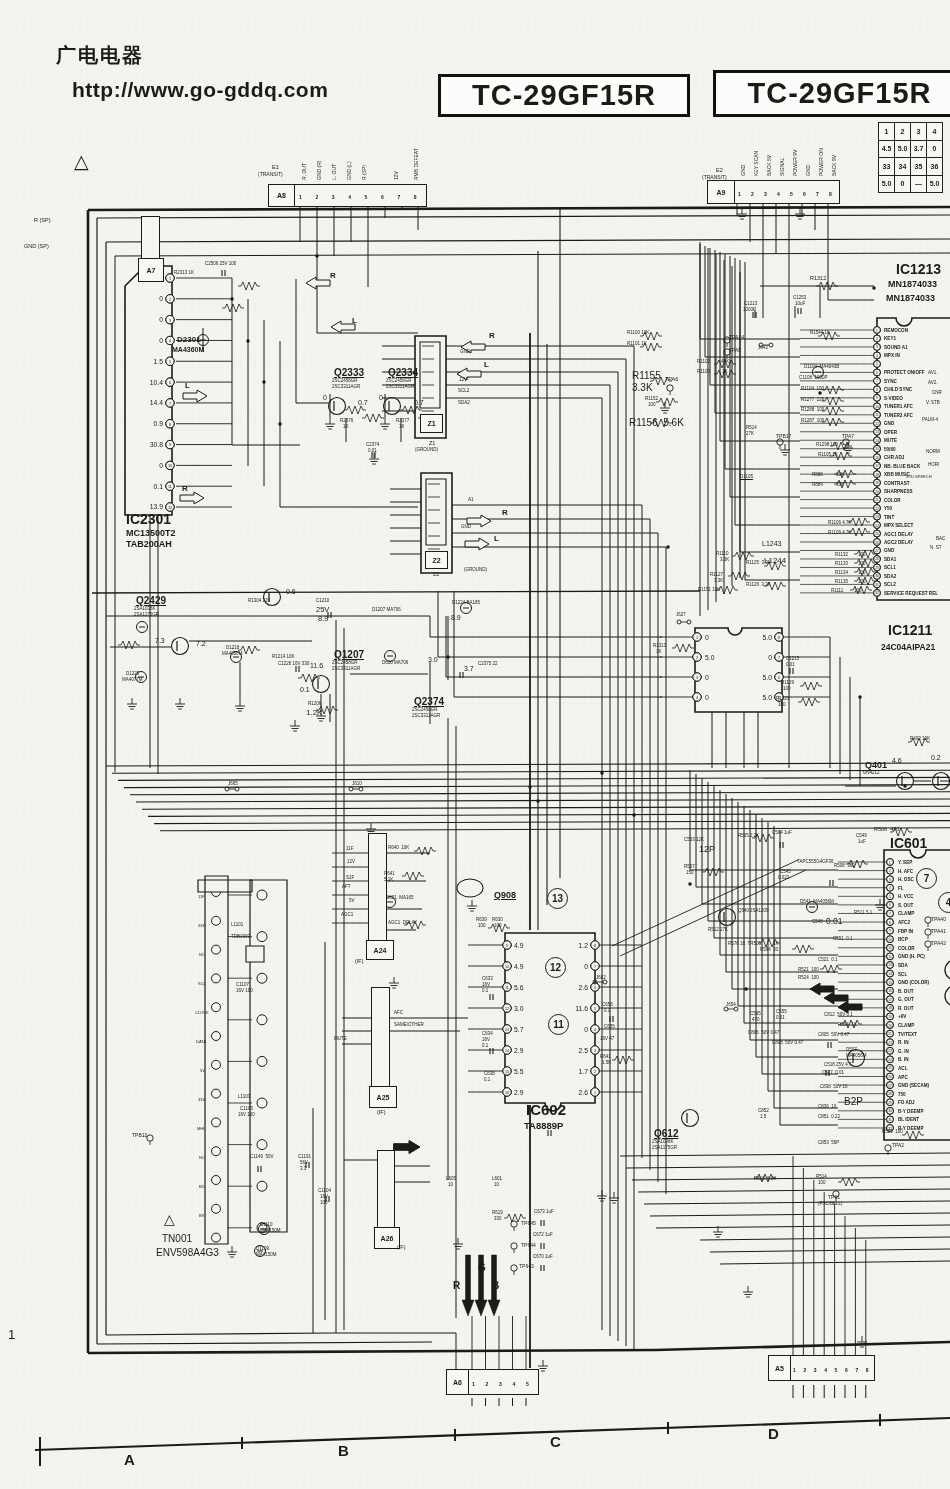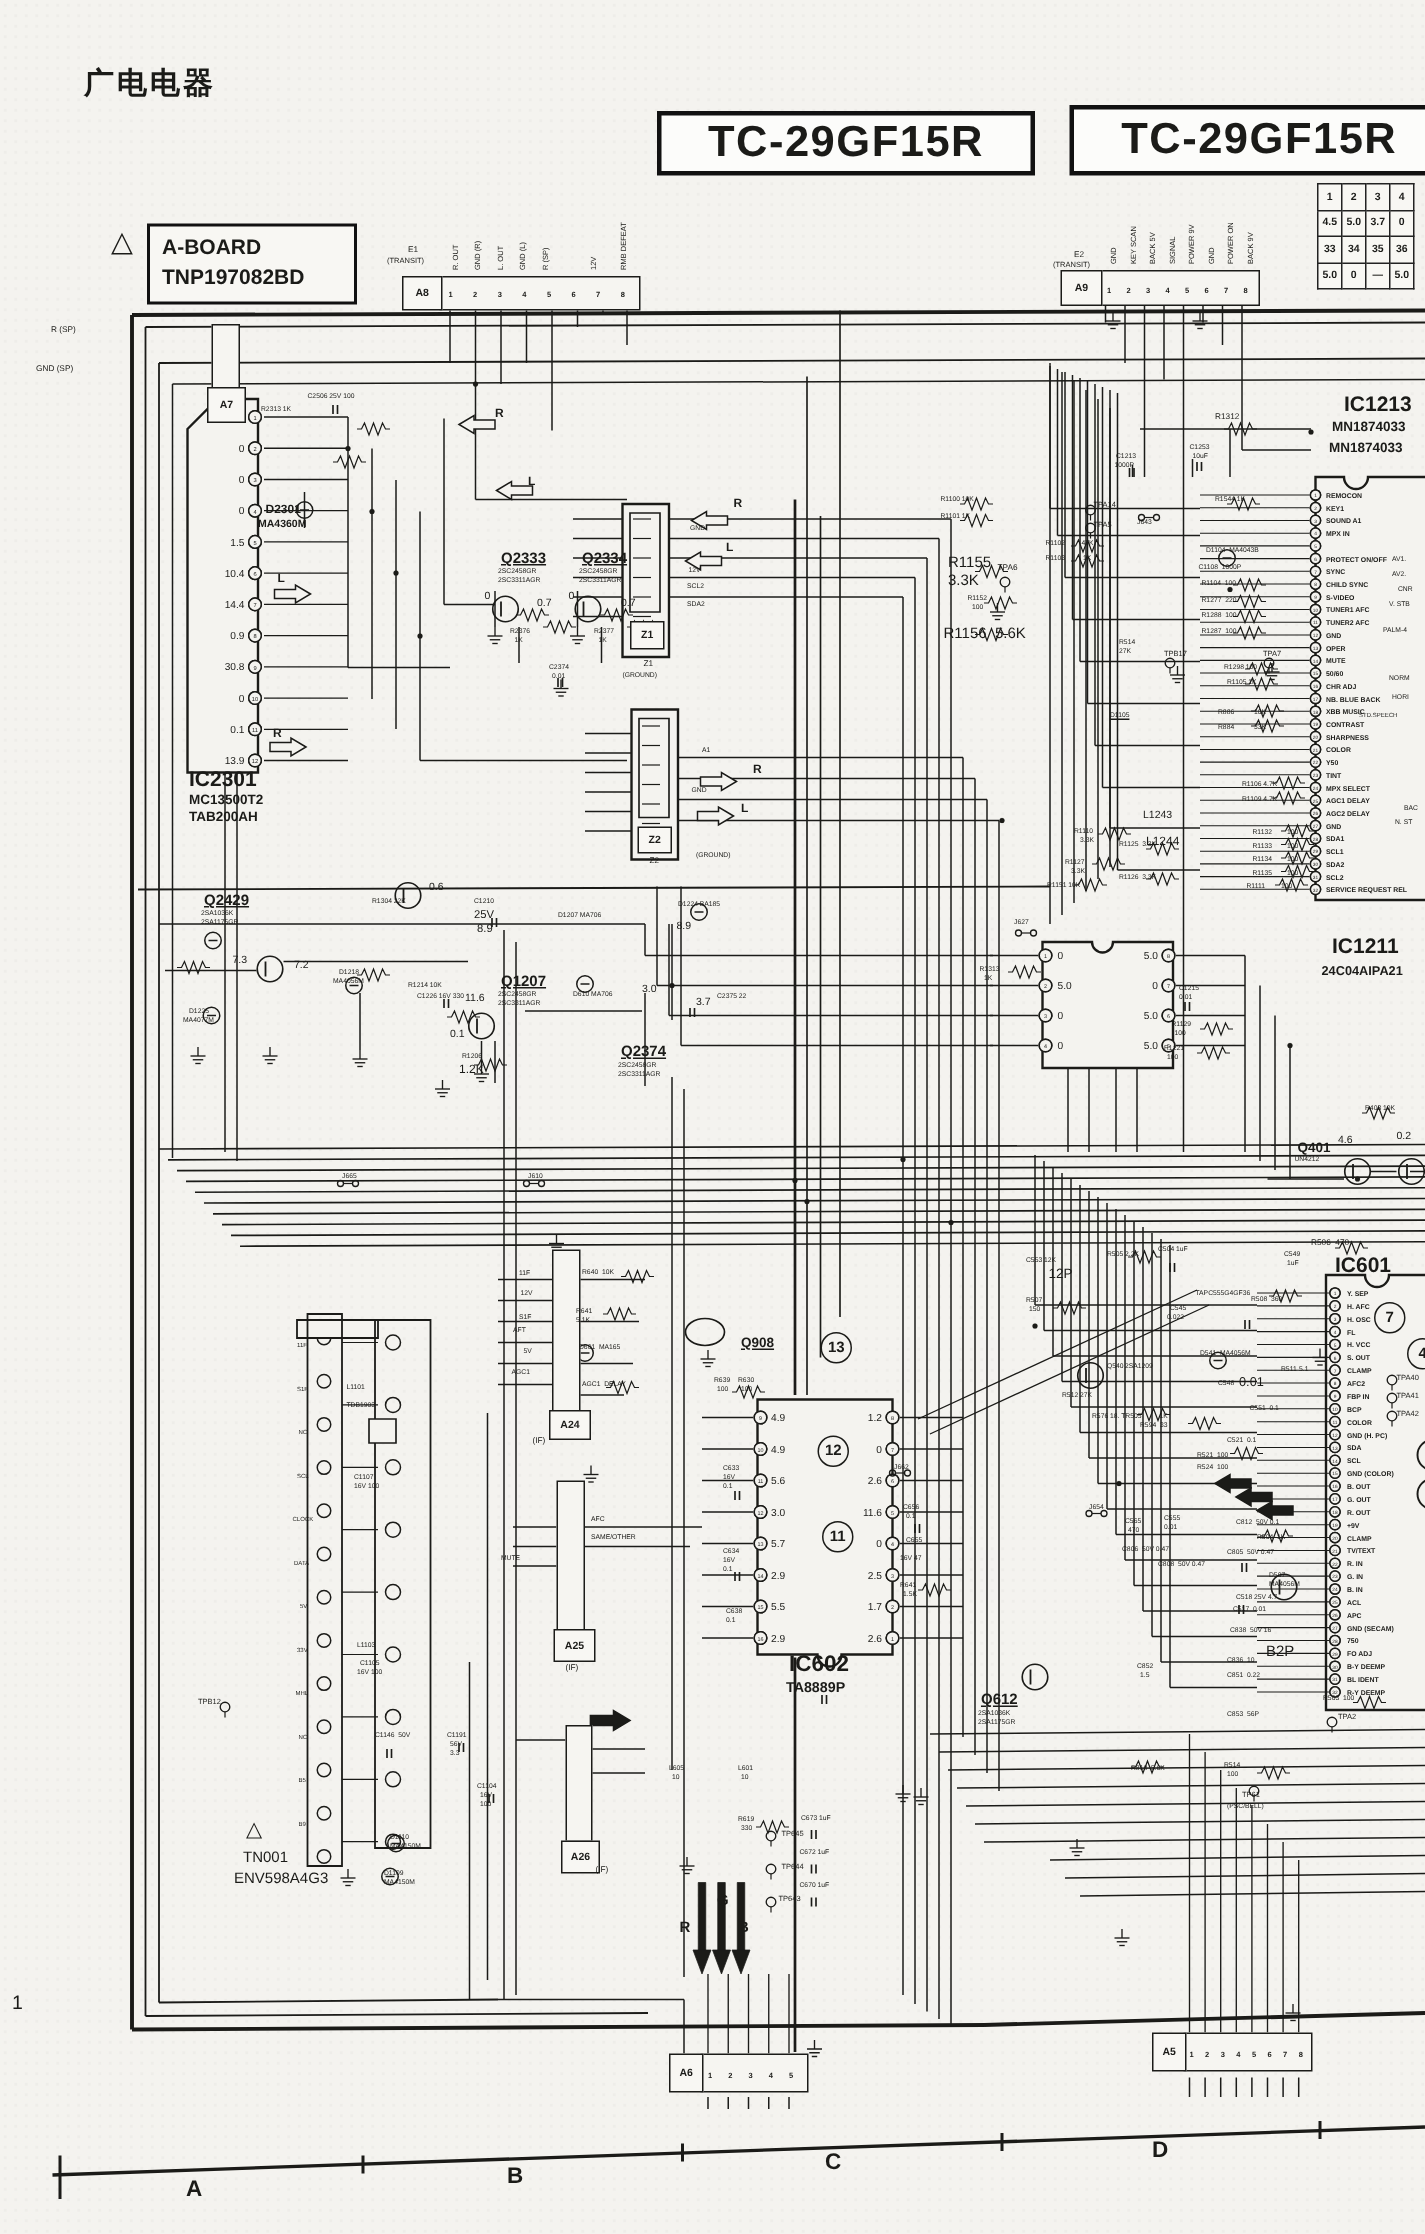--- a/index.html
+++ b/index.html
@@ -31,26 +31,23 @@
            background:#f4f3ef;}
   svg{position:absolute;left:0;top:0;}
   svg line,svg path,svg circle,svg rect,svg polygon{vector-effect:non-scaling-stroke;}
   svg text{font-family:"Liberation Sans","DejaVu Sans",sans-serif;fill:#1b1b18;}
 </style>
 </head>
 <body>
 
 <div id="page">
   <div class="hdr-cn">广电电器</div>
+  <div class="hdr-url">http://www.go-gddq.com</div>
   <div class="model-box" id="model-left">TC-29GF15R</div>
   <div class="model-box" id="model-right">TC-29GF15R</div>
-  <div id="board-box">
-    <div>A-BOARD</div>
-    <div>TNP197082BD</div>
-  </div>
   <table id="vtable">
       <tbody>
         <tr>
           <td>1</td>
           <td>2</td>
           <td>3</td>
           <td>4</td>
         </tr>
         <tr>
           <td>4.5</td>

